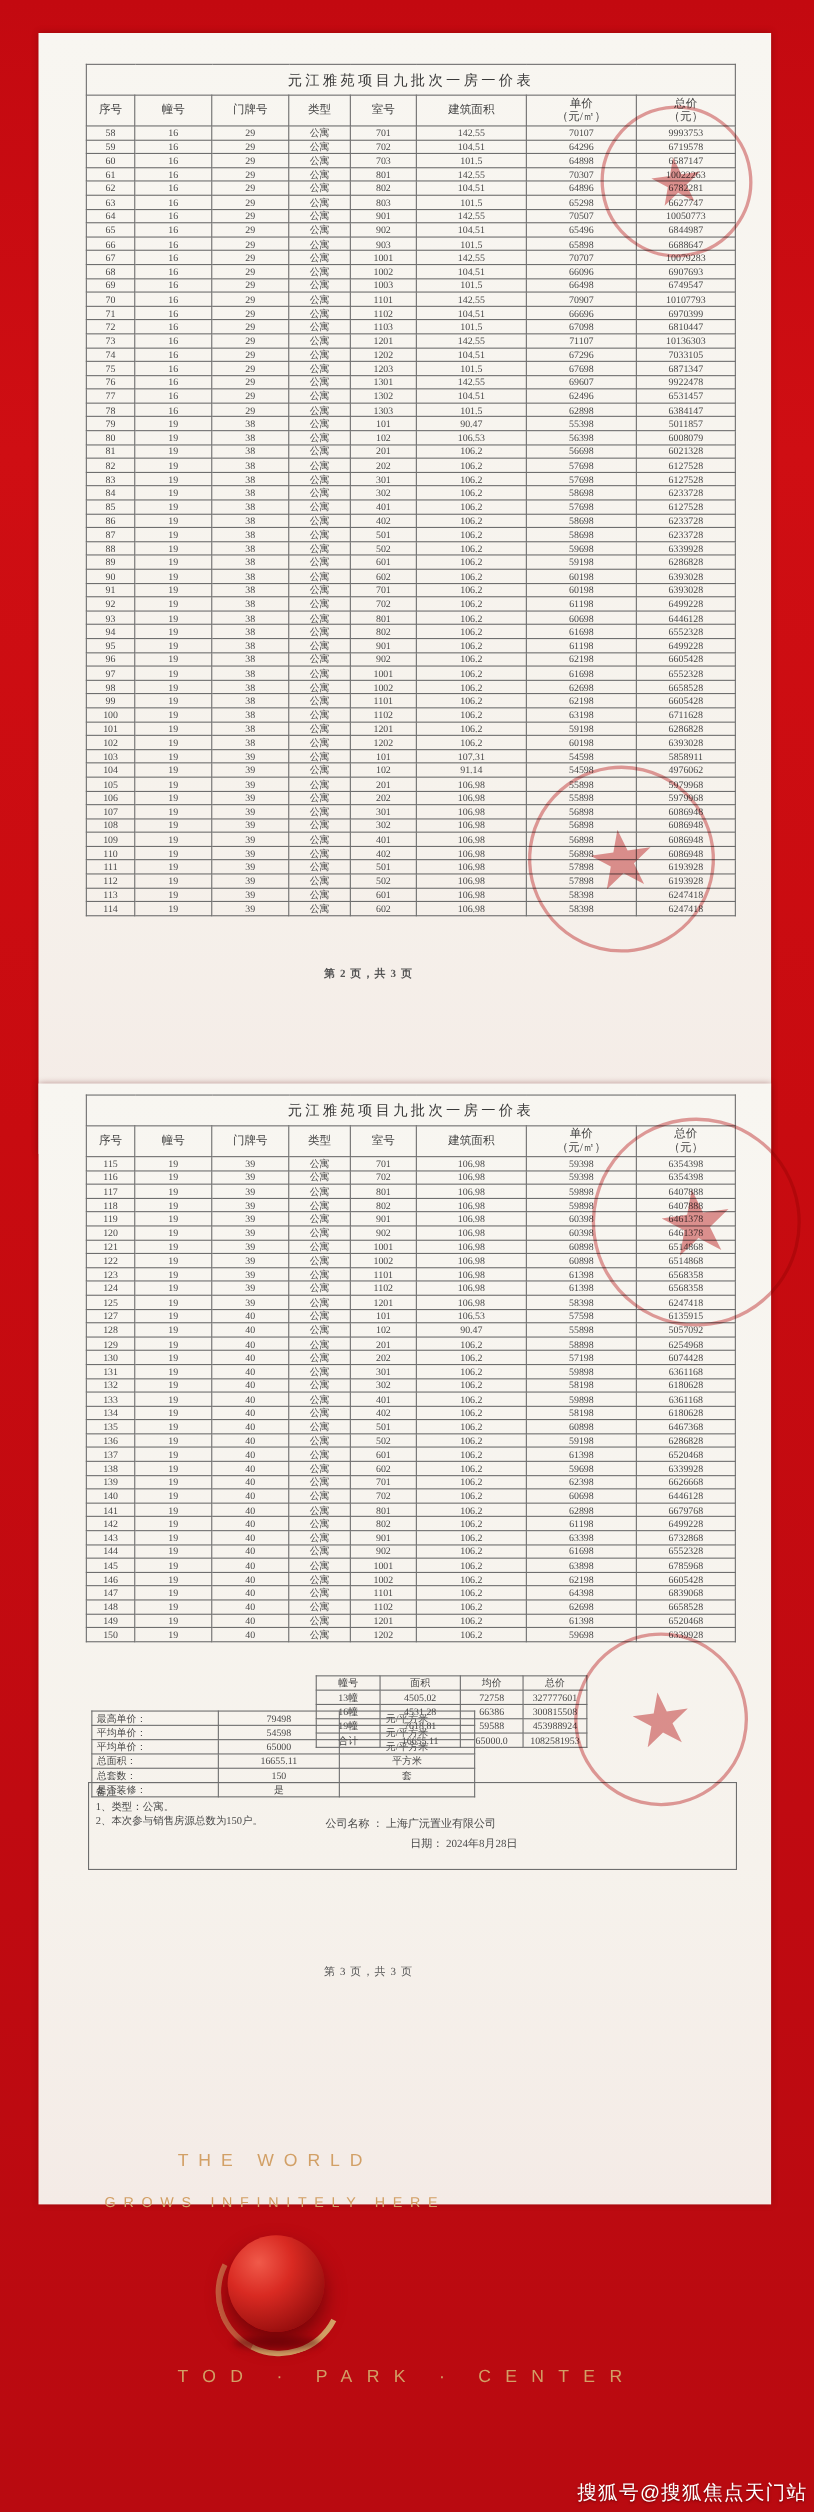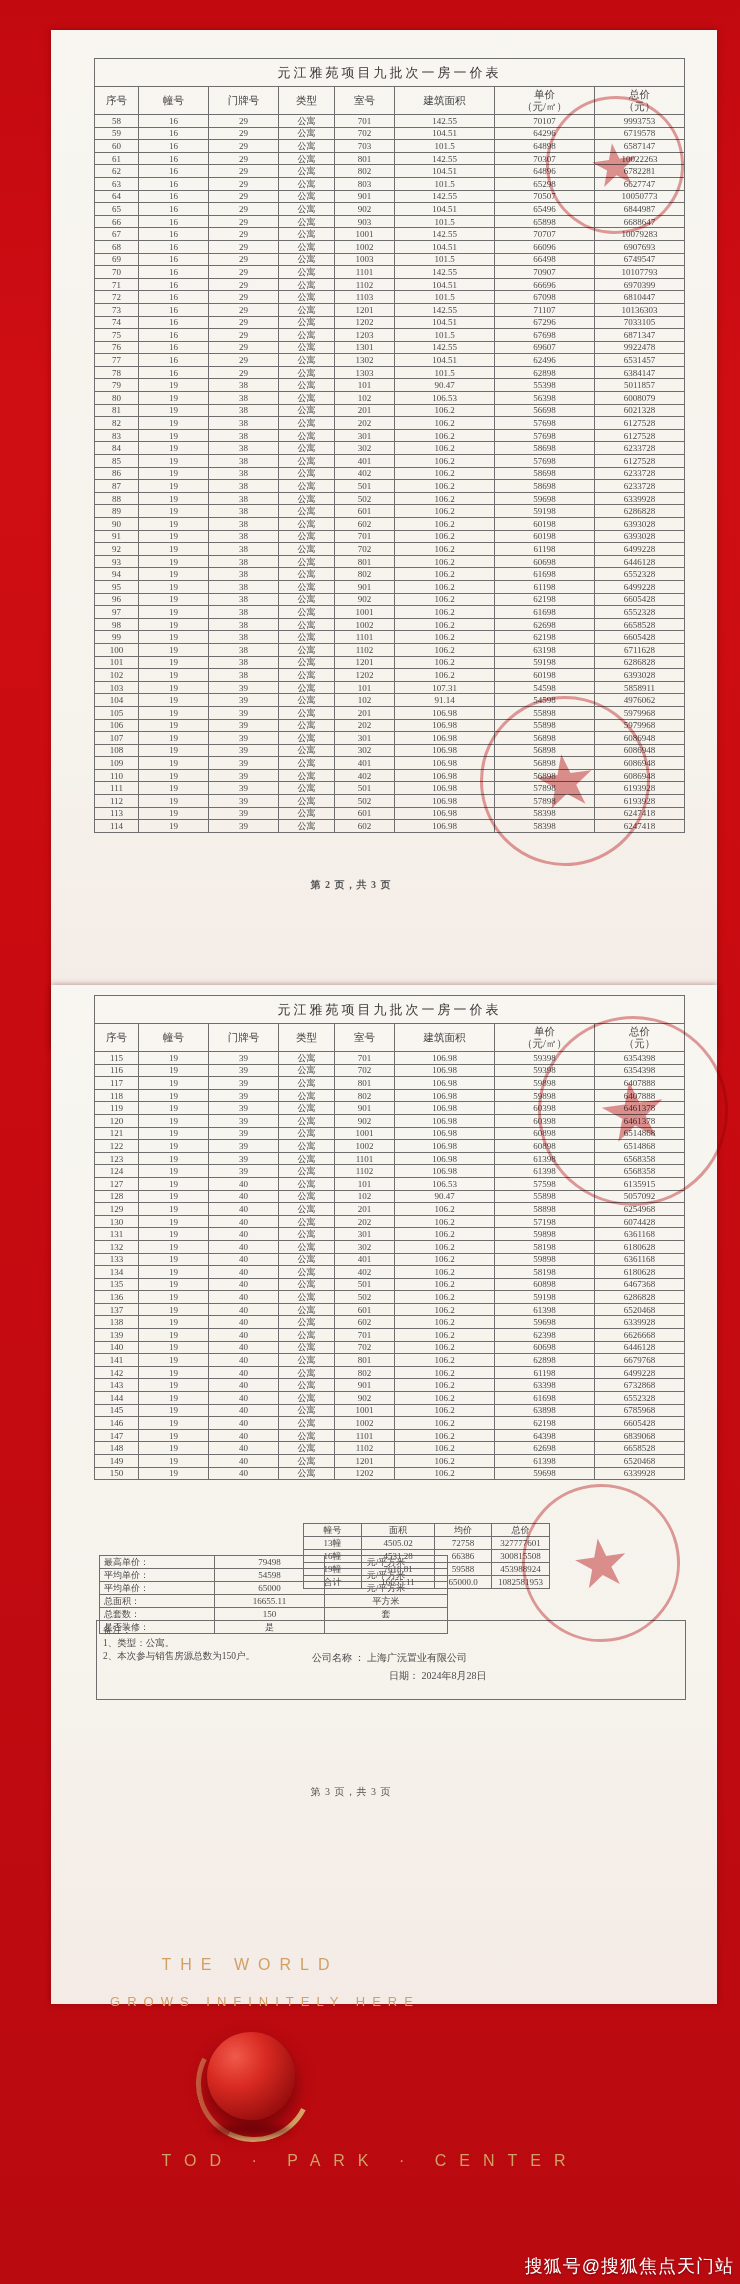--- a/index.html
+++ b/index.html
@@ -2,21 +2,21 @@
 <html><head>
 <meta charset="utf-8">
 <style>
   html,body{margin:0;padding:0;}
   body{
     position:relative;width:740px;height:2284px;overflow:hidden;
     background:linear-gradient(180deg,#c30910 0%,#cf0e13 18%,#c80b10 45%,#c00a11 72%,#b90a10 100%);
     font-family:"Liberation Sans",sans-serif;
   }
   .page{
-    position:absolute;left:51px;width:666px;height:1019px;
+    position:absolute;left:35px;width:666px;height:1019px;
     background:linear-gradient(180deg,#f8f6f1 0%,#f6f2ec 70%,#f4ebe6 100%);
     box-shadow:0 0 6px rgba(90,0,0,.45);
   }
   #page1{top:30px;}
   #page2{top:985px;}
 
   table.price-table{
     position:absolute;left:43px;width:590px;
     border-collapse:collapse;table-layout:fixed;
     font-family:"Liberation Serif",serif;color:#4a4a4a;
@@ -68,21 +68,21 @@
   #stamp1 .star{font-size:58px;}
   #stamp2{left:480px;top:696px;width:164px;height:164px;}
   #stamp2 .star{font-size:72px;}
   #stamp3{left:538px;top:1016px;width:184px;height:184px;}
   #stamp3 .star{font-size:80px;}
   #stamp4{left:522px;top:1484px;width:152px;height:152px;}
   #stamp4 .star{font-size:66px;}
 
   .brand-line{position:absolute;left:0;width:500px;text-align:center;color:#d2a066;}
   #brand-line1{top:1956px;font-size:16px;letter-spacing:9px;}
-  #brand-line2{top:1994px;font-size:13px;letter-spacing:7px;padding-left:15px;}
+  #brand-line2{top:1994px;font-size:13px;letter-spacing:7px;}
   #brand-line3{top:2152px;width:740px;font-size:16px;letter-spacing:13px;color:#d2a066;}
 
   #sphere{
     position:absolute;left:207px;top:2032px;width:88px;height:88px;border-radius:50%;
     background:radial-gradient(circle at 32% 28%,#f05a4a 0%,#d92a22 35%,#9c100f 75%,#6e0709 100%);
     box-shadow:0 10px 18px rgba(60,0,0,.55);
   }
   #sphere-ring{
     position:absolute;left:196px;top:2026px;width:106px;height:106px;border-radius:50%;
     border:5px solid transparent;border-bottom-color:#d8a568;border-left-color:rgba(216,165,104,.55);
@@ -830,20 +830,30 @@
           <td>124</td>
           <td>19</td>
           <td>39</td>
           <td>公寓</td>
           <td>1102</td>
           <td>106.98</td>
           <td>61398</td>
           <td>6568358</td>
         </tr>
         <tr>
+          <td>125</td>
+          <td>19</td>
+          <td>39</td>
+          <td>公寓</td>
+          <td>1201</td>
+          <td>106.98</td>
+          <td>58398</td>
+          <td>6247418</td>
+        </tr>
+        <tr>
           <td>127</td>
           <td>19</td>
           <td>40</td>
           <td>公寓</td>
           <td>101</td>
           <td>106.53</td>
           <td>57598</td>
           <td>6135915</td>
         </tr>
         <tr>

